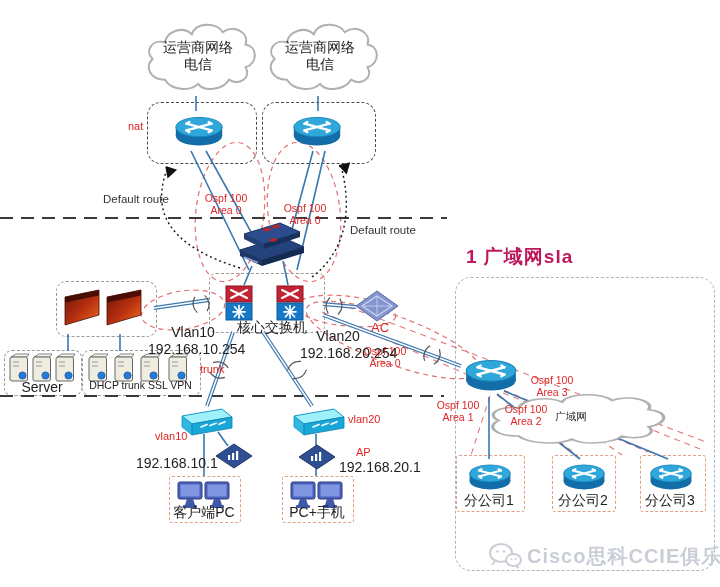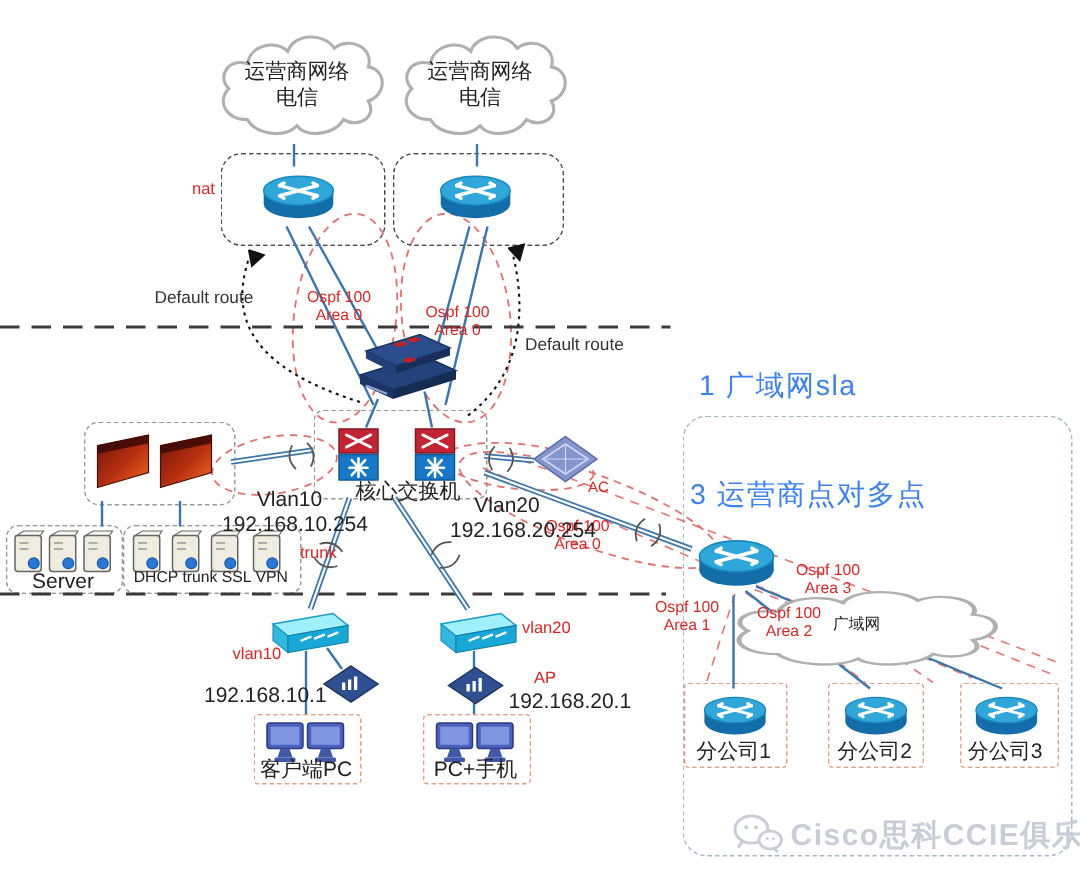--- a/index.html
+++ b/index.html
@@ -10,21 +10,21 @@
        font-family:"Liberation Sans","DejaVu Sans",sans-serif}
   .red{color:#e02525;font-size:11px}
   .blk{color:#222;font-size:14px}
   .gry{color:#333;font-size:11.5px}
   .ctr{text-align:center}
   .bold{font-weight:normal}
   .box{position:absolute;border:1.6px dashed #999;border-radius:10px;background:transparent}
   .box-dark{border:1.8px dashed #4a4a4a;border-radius:14px}
   .box-salmon{border:1.4px dashed #e0a084;border-radius:3px}
   .box-right{border:1.6px dashed #a4b6c8;border-radius:16px}
-  .note{position:absolute;font-size:19px;font-weight:normal;color:#3b82f6;white-space:nowrap;
+  .note{position:absolute;font-size:19px;font-weight:bold;color:#be185d;white-space:nowrap;
         letter-spacing:1px;
         text-shadow:-2px -2px 0 #fff,2px -2px 0 #fff,-2px 2px 0 #fff,2px 2px 0 #fff,
                     0 -2px 0 #fff,0 2px 0 #fff,-2px 0 0 #fff,2px 0 0 #fff}
   .wm{position:absolute;font-size:20px;font-weight:bold;color:#c9ced6;letter-spacing:1px;white-space:nowrap}
   svg.icon{position:absolute;overflow:visible}
 </style>
 </head>
 <body>
 
 <div id="canvas">
@@ -353,39 +353,38 @@
 Area 2</div>
   <div class="lbl red ctr" style="left:524px;top:374px;width:56px;font-size:10.5px">Ospf 100
 Area 3</div>
 
   <div class="lbl blk ctr" style="left:222px;top:319px;width:100px">核心交换机</div>
   <div class="lbl blk ctr" style="left:148px;top:324px;width:90px">Vlan10
 192.168.10.254</div>
   <div class="lbl blk ctr" style="left:300px;top:328px;width:76px">Vlan20
 192.168.20.254</div>
   <div class="lbl red" style="left:200px;top:363px">trunk</div>
-  <div class="lbl red" style="left:392px;top:320px;font-size:10px">AC</div>
+  <div class="lbl red" style="left:371px;top:320px;font-size:13px">AC</div>
 
   <div class="lbl red" style="left:155px;top:430px">vlan10</div>
   <div class="lbl red" style="left:348px;top:413px">vlan20</div>
   <div class="lbl red" style="left:356px;top:446px">AP</div>
   <div class="lbl blk" style="left:136px;top:455px">192.168.10.1</div>
   <div class="lbl blk" style="left:339px;top:459px">192.168.20.1</div>
 
   <div class="lbl blk ctr" style="left:18px;top:379px;width:48px">Server</div>
   <div class="lbl blk ctr" style="left:83px;top:379px;width:115px;font-size:10.5px">DHCP trunk  SSL VPN</div>
 
   <div class="lbl blk ctr bold" style="left:171px;top:504px;width:66px">客户端PC</div>
   <div class="lbl blk ctr bold" style="left:284px;top:504px;width:66px">PC+手机</div>
 
   <div class="lbl blk ctr bold" style="left:461px;top:492px;width:56px">分公司1</div>
   <div class="lbl blk ctr bold" style="left:555px;top:492px;width:56px">分公司2</div>
   <div class="lbl blk ctr bold" style="left:642px;top:492px;width:56px">分公司3</div>
 
   <div class="note" style="left:466px;top:244px">1 广域网sla</div>
-  <div class="note" style="left:460px;top:317px">3 运营商点对多点</div>
 
   <svg class="icon" style="left:488px;top:542px;width:34px;height:28px" viewBox="0 0 34 28">
       <use href="#sym-wechat"></use>
     </svg>
   <div class="wm" style="left:527px;top:543px">Cisco思科CCIE俱乐部</div>
 
 </div>
 
 </body></html>

